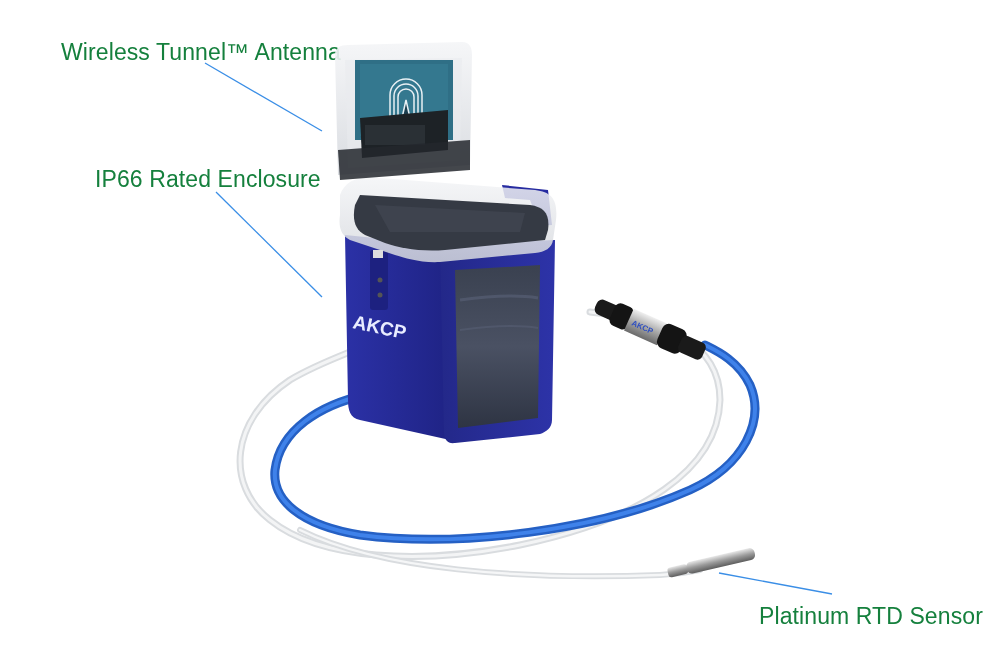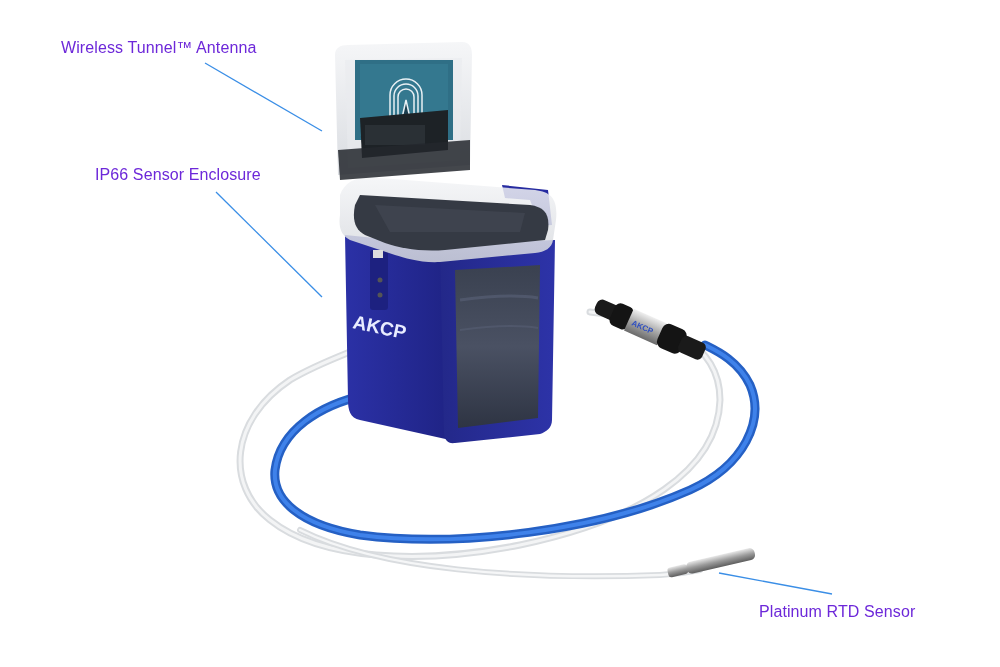--- a/index.html
+++ b/index.html
@@ -1,27 +1,27 @@
 <!DOCTYPE html>
 <html><head>
 <meta charset="utf-8">
 <style>
   html, body { margin:0; padding:0; background:#ffffff; }
   body { width:1000px; height:667px; position:relative; overflow:hidden; font-family:"Liberation Sans", sans-serif; }
-  .label { position:absolute; font-size:16px; color:#6d28d9; white-space:nowrap; letter-spacing:0.1px; }
+  .label { position:absolute; font-size:23px; color:#15803d; white-space:nowrap; letter-spacing:0.1px; }
   #lbl-antenna { left:61px; top:39px; }
   #lbl-enclosure { left:95px; top:166px; }
   #lbl-sensor { left:743px; top:603px;margin-left:16px; }
   svg.scene { position:absolute; left:0; top:0; }
 </style>
 </head>
 <body>
 
 <div id="lbl-antenna" class="label">Wireless Tunnel™ Antenna</div>
-<div id="lbl-enclosure" class="label">IP66 Sensor Enclosure</div>
+<div id="lbl-enclosure" class="label">IP66 Rated Enclosure</div>
 <div id="lbl-sensor" class="label">Platinum RTD Sensor</div>
 
 <svg class="scene" width="1000" height="667" viewBox="0 0 1000 667">
   <defs>
     <linearGradient id="blueFront" x1="0" y1="0" x2="1" y2="0">
       <stop offset="0" stop-color="#232889"></stop>
       <stop offset="1" stop-color="#2d33a8"></stop>
     </linearGradient>
     <linearGradient id="blueSide" x1="0" y1="0" x2="1" y2="0">
       <stop offset="0" stop-color="#2b31a6"></stop>

